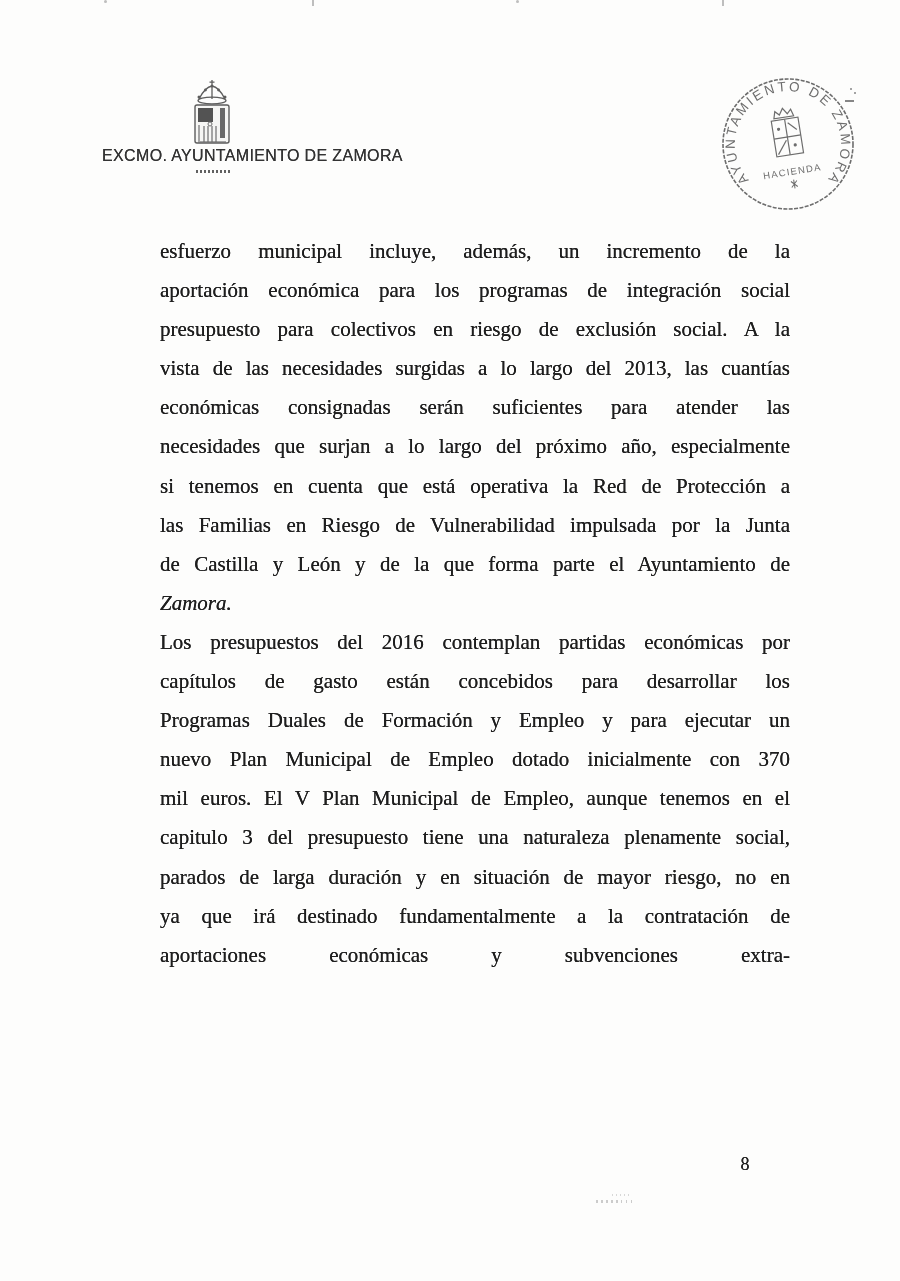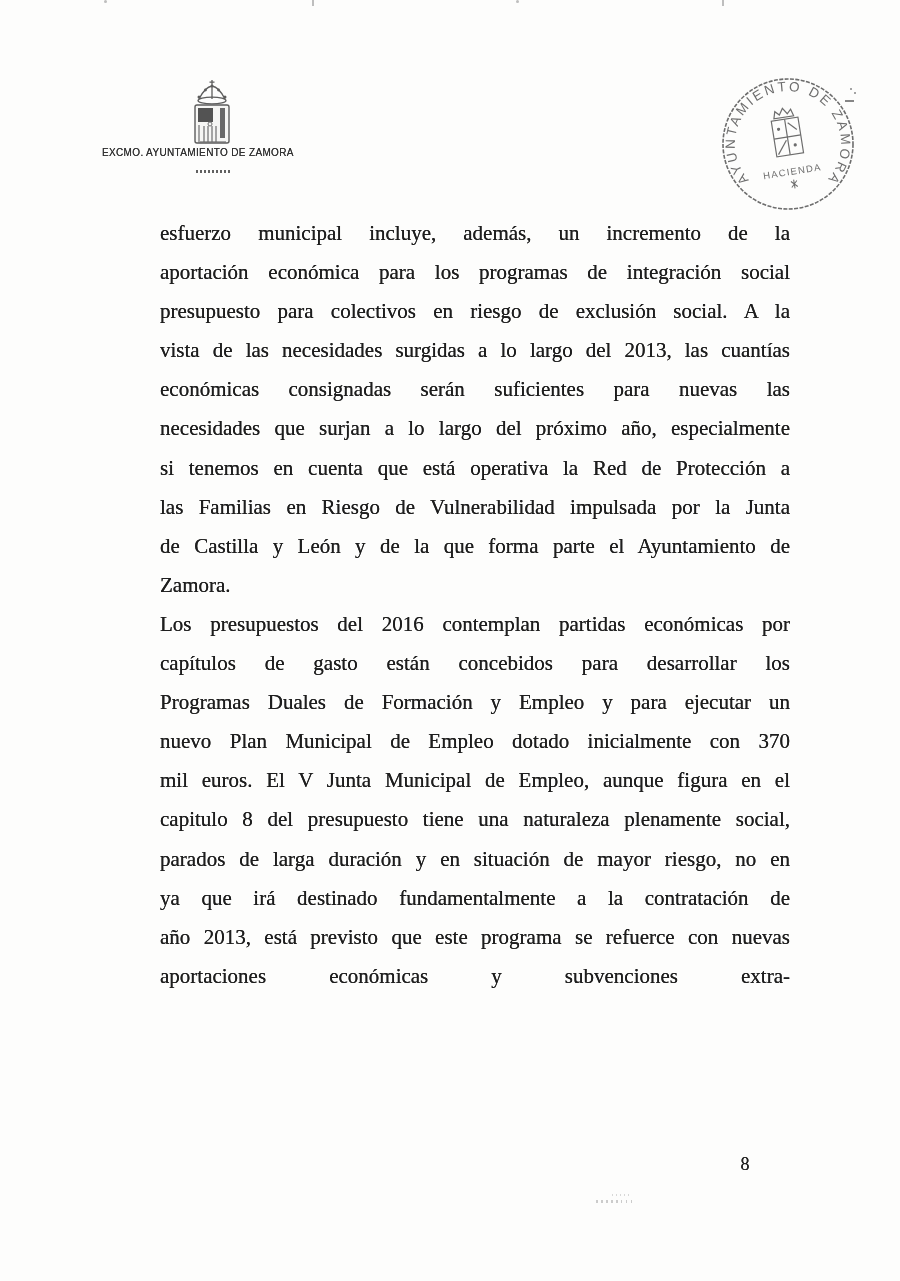--- a/index.html
+++ b/index.html
@@ -21,21 +21,21 @@
   
   .scan-mark{position:absolute;top:0;background:#8a8a8a;opacity:.55;}
   .scan-mark.dot{width:3px;height:3px;border-radius:50%;}
   .scan-mark.tick{width:2px;height:6px;}
 
   
   .crest{position:absolute;left:186px;top:79px;opacity:.88;}
   .org-name{
     position:absolute;left:102px;top:147px;
     font-family:"Liberation Sans",sans-serif;
-    font-size:10px;letter-spacing:.35px;
+    font-size:16px;letter-spacing:.35px;
     color:var(--header-ink);
     text-shadow:0 0 .4px currentColor;
     white-space:nowrap;
   }
   .org-underline{
     position:absolute;left:196px;top:170px;width:34px;height:3px;
     background:repeating-linear-gradient(90deg,#3a3a3a 0 2px,transparent 2px 4px);
     opacity:.8;
   }
 
@@ -48,31 +48,31 @@
   .ink-mark::before{
     content:"";position:absolute;left:0;top:12px;width:9px;height:1.5px;background:#555;
   }
   .ink-mark::after{
     content:"";position:absolute;left:5px;top:0;width:2px;height:2px;background:#555;
     border-radius:50%;box-shadow:4px 4px 0 #555;
   }
 
   
   .doc-body{
-    position:absolute;left:160px;top:214px;width:630px;
+    position:absolute;left:160px;top:232px;width:630px;
     font-size:21px;line-height:39.1px;
     color:var(--ink);
     text-shadow:0 0 .5px currentColor;
   }
   .paragraph{display:block;}
   .line{
     text-align:justify;
     text-align-last:justify;
   }
-  .line.para-end{text-align-last:left;}
+  .line.para-end{text-align-last:left;font-style:italic;}
 
   
   .page-number{
     position:absolute;left:730px;top:1154px;width:30px;
     text-align:center;font-size:18px;color:#222;
     text-shadow:0 0 .4px currentColor;
   }
   .bottom-artifact{
     position:absolute;left:596px;top:1200px;width:36px;height:3px;
     background:repeating-linear-gradient(90deg,#9a9a9a 0 1.5px,transparent 1.5px 5px);
@@ -156,37 +156,36 @@
   </svg>
 
   <div class="ink-mark"></div>
 
   <main class="doc-body">
       <div class="paragraph">
         <div class="line">esfuerzo municipal incluye, además, un incremento de la</div>
         <div class="line">aportación económica para los  programas de integración social</div>
         <div class="line">presupuesto para colectivos en riesgo de exclusión social. A la</div>
         <div class="line">vista de las necesidades surgidas a lo largo del 2013, las cuantías</div>
-        <div class="line">económicas consignadas serán suficientes para nuevas las</div>
+        <div class="line">económicas consignadas serán suficientes para atender las</div>
         <div class="line">necesidades que surjan a lo largo del próximo año, especialmente</div>
         <div class="line">si tenemos en cuenta que está  operativa la Red de Protección a</div>
         <div class="line">las Familias en Riesgo de Vulnerabilidad impulsada por  la Junta</div>
         <div class="line">de Castilla y León y de la que forma parte el Ayuntamiento de</div>
         <div class="line para-end">Zamora.</div>
       </div>
       <div class="paragraph">
         <div class="line">Los presupuestos del 2016 contemplan partidas económicas por</div>
         <div class="line">capítulos de gasto  están concebidos para desarrollar los</div>
         <div class="line">Programas Duales de Formación y Empleo y para ejecutar un</div>
         <div class="line">nuevo Plan Municipal de Empleo dotado inicialmente con 370</div>
-        <div class="line">mil euros. El V Junta Municipal de Empleo, aunque figura en el</div>
-        <div class="line">capitulo 8 del presupuesto tiene una naturaleza plenamente social,</div>
+        <div class="line">mil euros. El V Plan Municipal de Empleo, aunque tenemos en el</div>
+        <div class="line">capitulo 3 del presupuesto tiene una naturaleza plenamente social,</div>
         <div class="line">parados de larga duración  y en situación de mayor riesgo, no en</div>
         <div class="line">ya que irá destinado fundamentalmente a la contratación de</div>
-        <div class="line">año 2013, está previsto que este  programa se refuerce con nuevas</div>
         <div class="line">aportaciones económicas y subvenciones extra-</div>
       </div>
     </main>
 
   <div class="page-number">8</div>
 
   <div class="bottom-artifact-2"></div>
   <div class="bottom-artifact"></div>
 
 </div>

